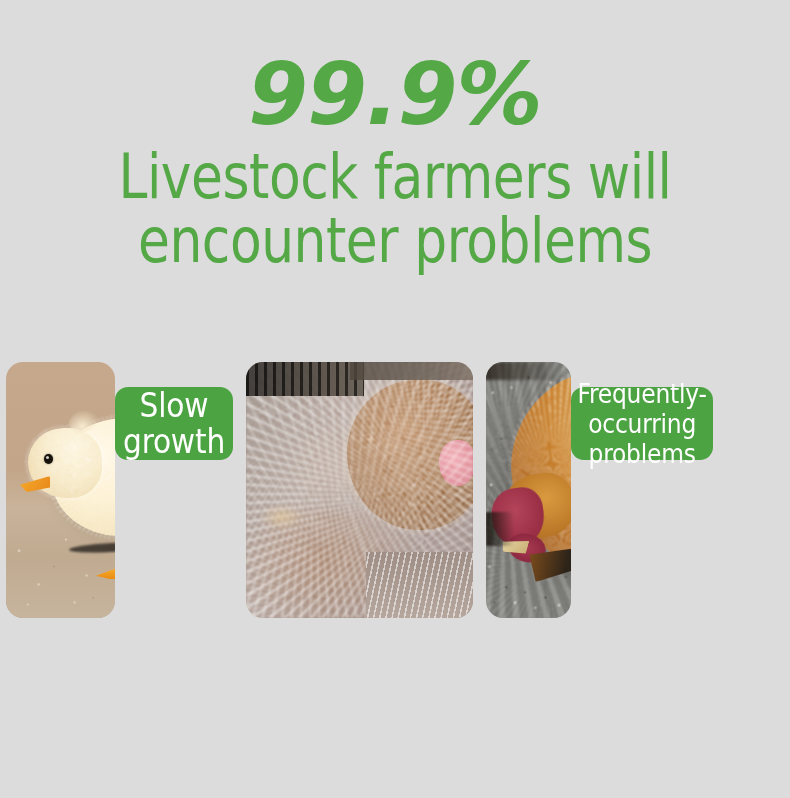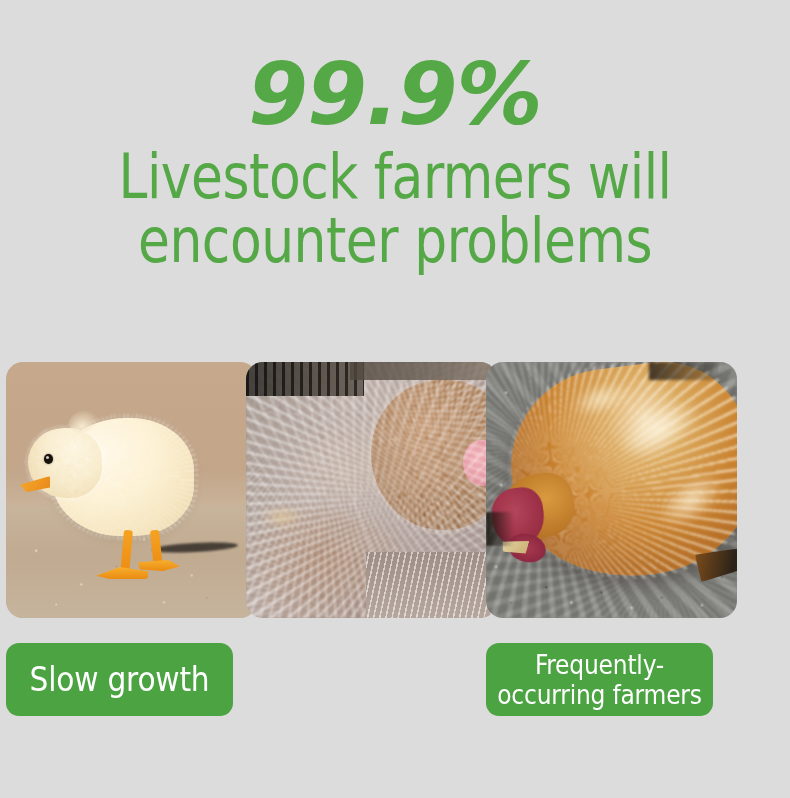--- a/index.html
+++ b/index.html
@@ -55,21 +55,21 @@
   .cards {
     position:absolute;
     left:6px; top:362px;
     width:778px; height:354px;
     display:flex;
     gap:13px;
   }
   .card {
     width:227px;
     display:flex;
-    flex-direction:column;
+    flex-direction:row;
   }
 
   .photo {
     position:relative;
     width:251px; height:256px;
     border-radius:17px;
     overflow:hidden;
   }
 
   .label {
@@ -469,17 +469,17 @@
         <div class="sheen3"></div>
         <div class="sheen2"></div>
         <div class="neck"></div>
         <div class="wattle"></div>
         <div class="wattle2"></div>
         <div class="beak3"></div>
         <div class="tail"></div>
         <div class="darktop"></div>
         <div class="darkleft"></div>
       </div>
-      <div class="label two-line">Frequently-occurring farmers</div>
+      <div class="label two-line">Frequently-occurring problems</div>
     </div>
 
   </div>
 </div>
 
 </body></html>

